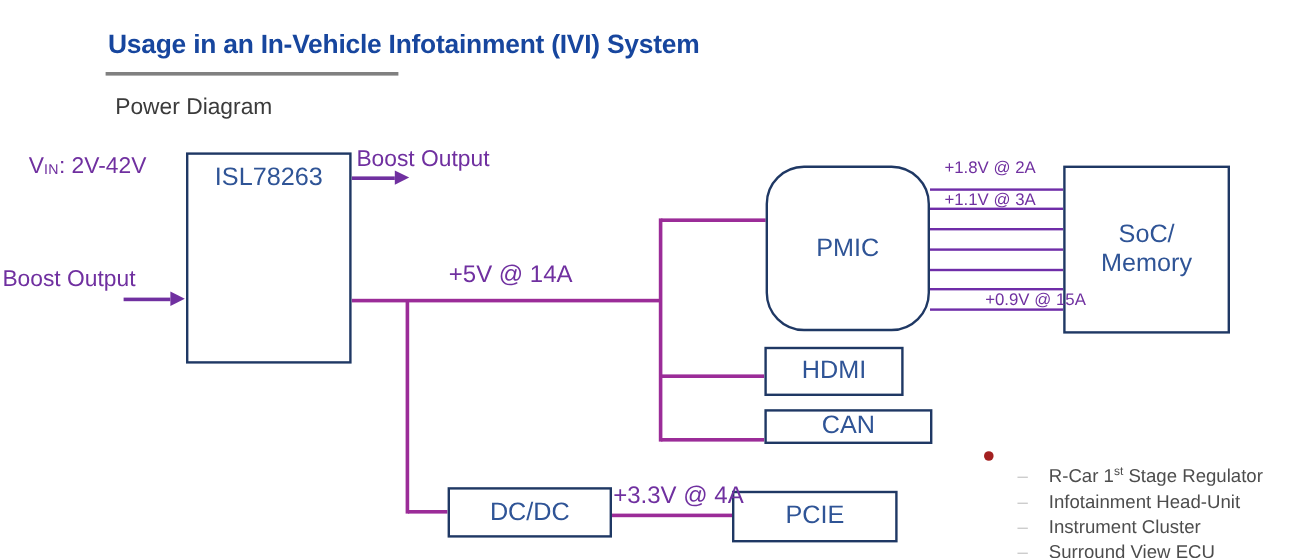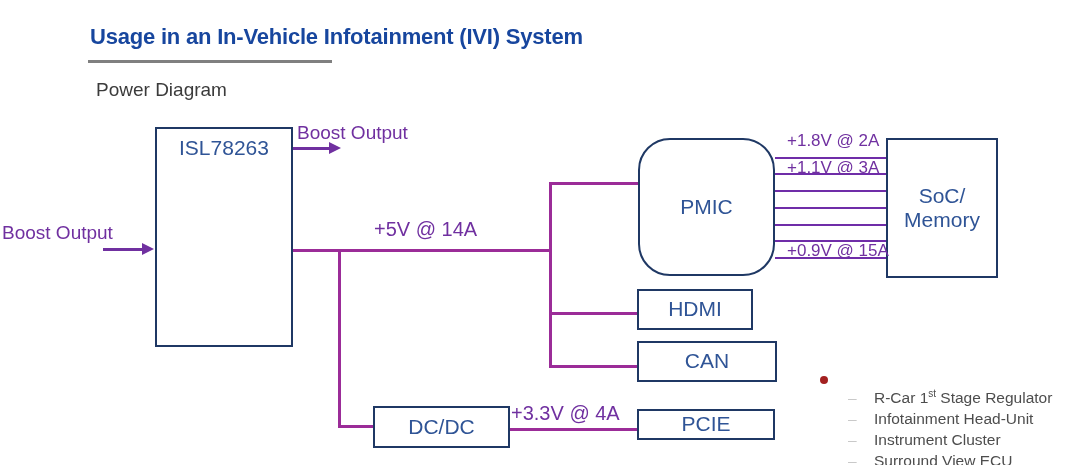--- a/index.html
+++ b/index.html
@@ -26,21 +26,21 @@
     color:var(--box_text_blue);font-size:21px;display:flex;align-items:center;
     justify-content:center;text-align:center;box-sizing:border-box;line-height:1.15;
   }
   .block.align-top{align-items:flex-start;padding-top:7px;}
 
   .wire{position:absolute;background:var(--wire_magenta);}
   .rail{position:absolute;left:775px;width:111px;height:2.4px;background:var(--rail_purple);}
 
   .plabel{position:absolute;color:var(--label_purple);font-size:19px;white-space:nowrap;}
   .plabel.big{font-size:20px;}
-  .rail-label{position:absolute;color:var(--label_purple);font-size:17px;white-space:nowrap;}
+  .rail-label{position:absolute;color:var(--label_purple);font-size:14px;white-space:nowrap;}
   .sub{font-size:0.62em;vertical-align:-0.08em;letter-spacing:0.3px;}
 
   .arrow-shaft{position:absolute;height:2.6px;background:var(--label_purple);}
   .arrow-head{
     position:absolute;width:0;height:0;
     border-top:6px solid transparent;border-bottom:6px solid transparent;
     border-left:12px solid var(--label_purple);
   }
 
   .apps{position:absolute;left:820px;top:356px;width:262px;}
@@ -54,20 +54,21 @@
 </style>
 </head>
 <body>
 
 <div class="stage">
 
   <h1 class="title">Usage in an In-Vehicle Infotainment (IVI) System</h1>
   <div class="title-rule"></div>
   <div class="subtitle">Power Diagram</div>
 
+  <div class="plabel" style="left:24px;top:108px;"><span>V</span><span class="sub">IN</span><span>: 2V-42V</span></div>
 
   <div class="wire" style="left:293px;top:229px;width:257px;height:2.5px;"></div>
   <div class="wire" style="left:549px;top:162px;width:2.5px;height:186px;"></div>
   <div class="wire" style="left:551px;top:162px;width:87px;height:2.5px;"></div>
   <div class="wire" style="left:551px;top:292px;width:86px;height:2.5px;"></div>
   <div class="wire" style="left:551px;top:345px;width:86px;height:2.5px;"></div>
   <div class="wire" style="left:338px;top:231px;width:2.5px;height:177px;"></div>
   <div class="wire" style="left:340px;top:405px;width:33px;height:2.5px;"></div>
   <div class="wire" style="left:510px;top:408px;width:127px;height:2.5px;"></div>
 
@@ -77,52 +78,52 @@
   <div class="rail" style="top:187px;"></div>
   <div class="rail" style="top:204px;"></div>
   <div class="rail" style="top:220px;"></div>
   <div class="rail" style="top:237px;"></div>
 
   <div class="arrow-shaft" style="left:293px;top:127px;width:36px;"></div>
   <div class="arrow-head" style="left:329px;top:122px;"></div>
   <div class="arrow-shaft" style="left:103px;top:228px;width:39px;"></div>
   <div class="arrow-head" style="left:142px;top:223px;"></div>
 
-  <div class="block align-top" style="left:155px;top:107px;width:138px;height:220px;">
+  <div class="block align-top" style="left:155px;top:107px;width:138px;height:176px;">
       <span>ISL78263</span>
     </div>
   <div class="block" style="left:638px;top:118px;width:137px;height:138px;border-radius:32px;">
       <span>PMIC</span>
     </div>
-  <div class="block" style="left:886px;top:118px;width:112px;height:140px;">
+  <div class="block" style="left:886px;top:118px;width:139px;height:140px;">
     <div>
         <div>SoC/</div>
         <div>Memory</div>
       </div>
   </div>
   <div class="block" style="left:637px;top:269px;width:116px;height:41px;">
       <span>HDMI</span>
     </div>
-  <div class="block" style="left:637px;top:321px;width:140px;height:41px;">
+  <div class="block" style="left:637px;top:321px;width:140px;height:29px;">
       <span>CAN</span>
     </div>
   <div class="block" style="left:373px;top:386px;width:137px;height:42px;">
       <span>DC/DC</span>
     </div>
-  <div class="block" style="left:637px;top:389px;width:138px;height:31px;">
+  <div class="block" style="left:610px;top:389px;width:138px;height:43px;">
       <span>PCIE</span>
     </div>
 
   <div class="plabel" style="left:297px;top:102px;">Boost Output</div>
   <div class="plabel" style="left:2px;top:202px;">Boost Output</div>
   <div class="plabel big" style="left:374px;top:198px;">+5V @ 14A</div>
   <div class="plabel big" style="left:511px;top:382px;">+3.3V @ 4A</div>
   <div class="rail-label" style="left:787px;top:111px;">+1.8V @ 2A</div>
   <div class="rail-label" style="left:787px;top:138px;">+1.1V @ 3A</div>
-  <div class="rail-label" style="left:787px;top:221px;">+0.9V @ 15A</div>
+  <div class="rail-label" style="left:821px;top:221px;">+0.9V @ 15A</div>
 
   <div class="apps">
     <div class="apps-header">
       <span class="apps-bullet"></span>
     </div>
     <div class="apps-list">
       <div class="app-item">
         <span class="app-dash">–</span>
         <span class="app-text"><span>R-Car 1</span><sup>st</sup><span> Stage Regulator</span></span>
       </div>

